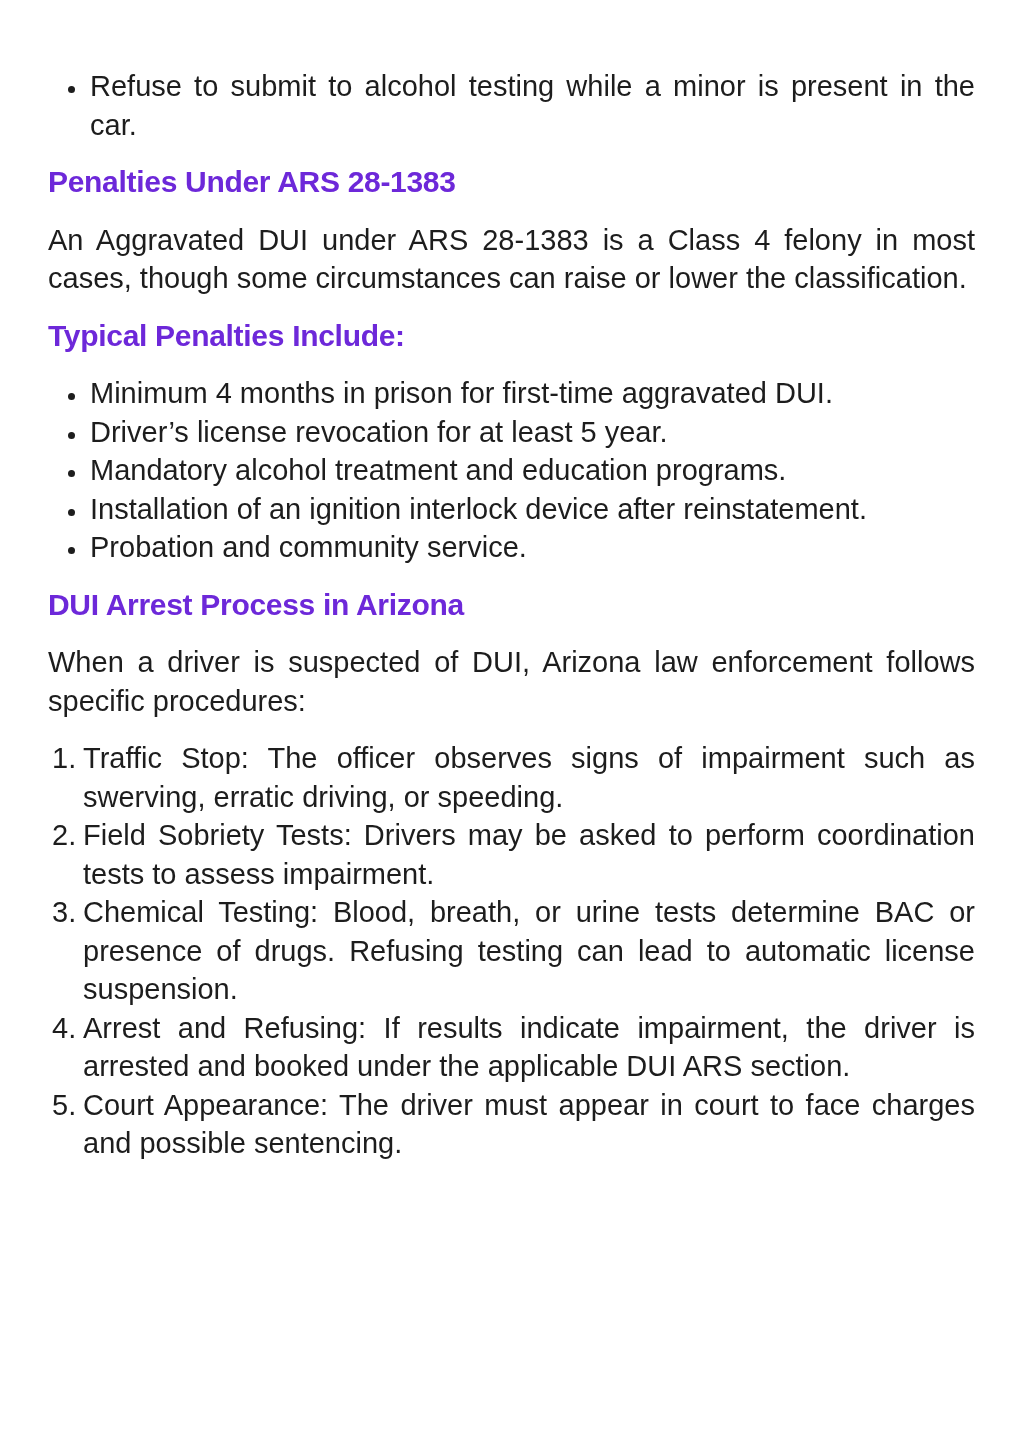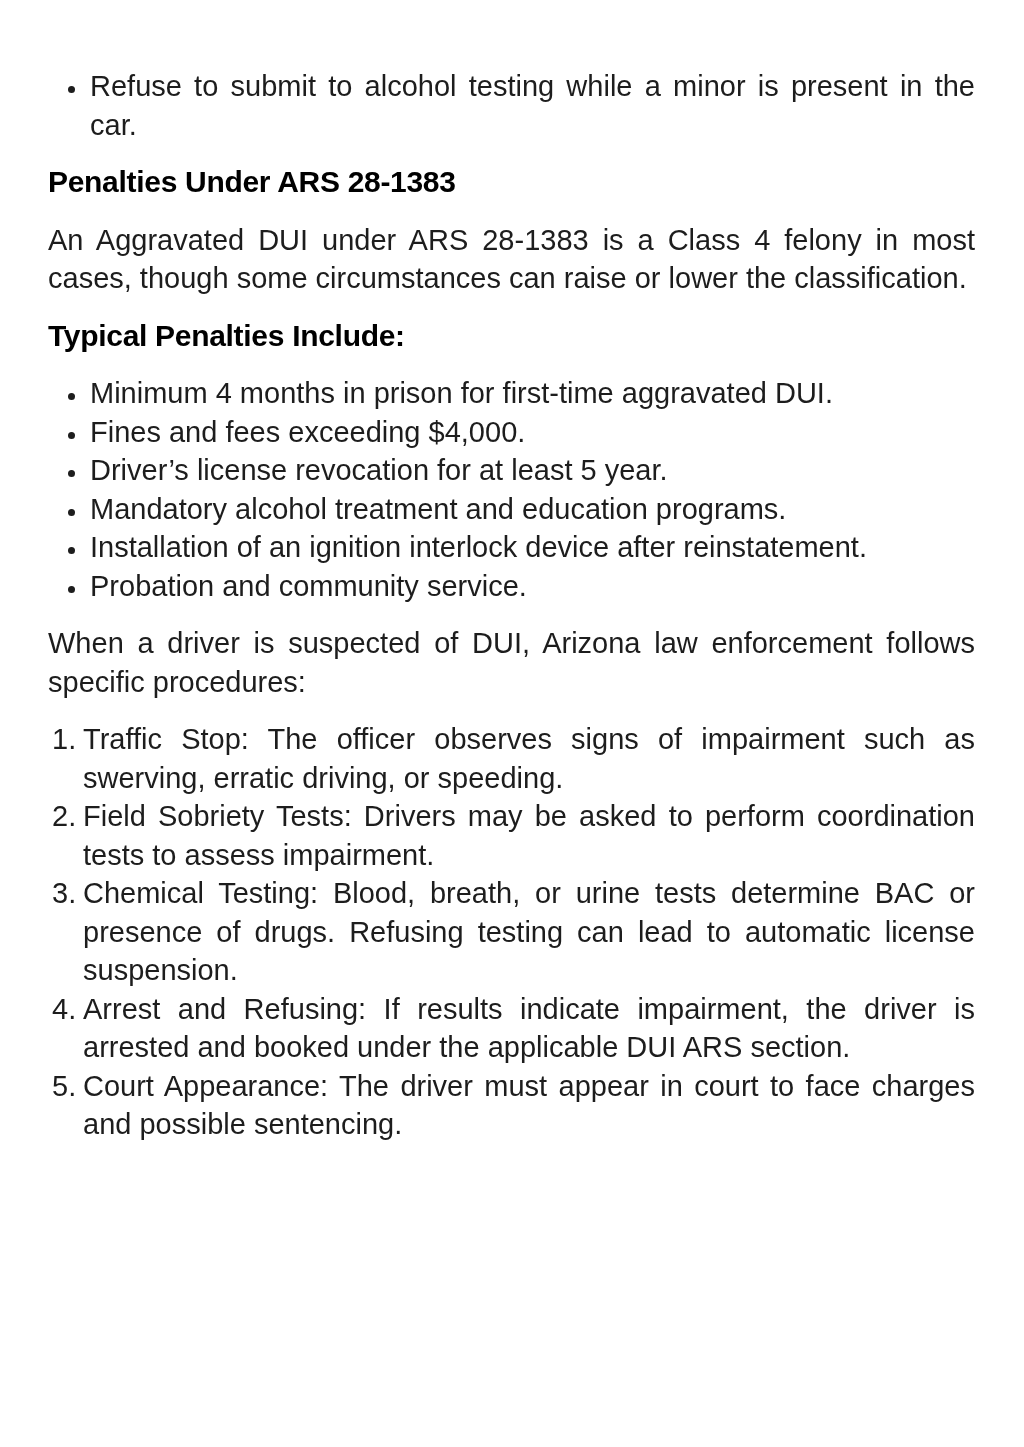--- a/index.html
+++ b/index.html
@@ -14,21 +14,21 @@
     font-family: "Liberation Sans", sans-serif;
     font-size: 29px;
     line-height: 38.5px;
     color: #1d1d1d;
     text-align: justify;
   }
   .para { margin: 19px 0; }
   .heading {
     font-weight: 700;
     font-size: 30px;
-    color: #000000;
+    color: #6d28d9;
     margin: 19px 0;
     text-align: left;
     letter-spacing: -0.3px;
   }
   ul.bullet-list {
     list-style: none;
     margin: 19px 0;
     padding-left: 42px;
   }
   ul.bullet-list li {
@@ -83,41 +83,38 @@
 
   <div class="heading">Typical Penalties Include:</div>
 
   <ul class="bullet-list">
     <li>
       <span class="dot"></span>
       <span>Minimum 4 months in prison for first-time aggravated DUI.</span>
     </li>
     <li>
       <span class="dot"></span>
-      <span>Fines and fees exceeding $4,000.</span>
-    </li>
-    <li>
-      <span class="dot"></span>
       <span>Driver’s license revocation for at least 5 year.</span>
     </li>
     <li>
       <span class="dot"></span>
       <span>Mandatory alcohol treatment and education programs.</span>
     </li>
     <li>
       <span class="dot"></span>
       <span>Installation of an ignition interlock device after reinstatement.</span>
     </li>
     <li>
       <span class="dot"></span>
       <span>Probation and community service.</span>
     </li>
   </ul>
 
 
+  <div class="heading">DUI Arrest Process in Arizona</div>
 
   <div class="para">When a driver is suspected of DUI, Arizona law enforcement follows specific procedures:</div>
 
   <ol class="step-list">
     <li>
       <span>Traffic Stop: The officer observes signs of impairment such as swerving, erratic driving, or speeding.</span>
     </li>
     <li>
       <span>Field Sobriety Tests: Drivers may be asked to perform coordination tests to assess impairment.</span>
     </li>

